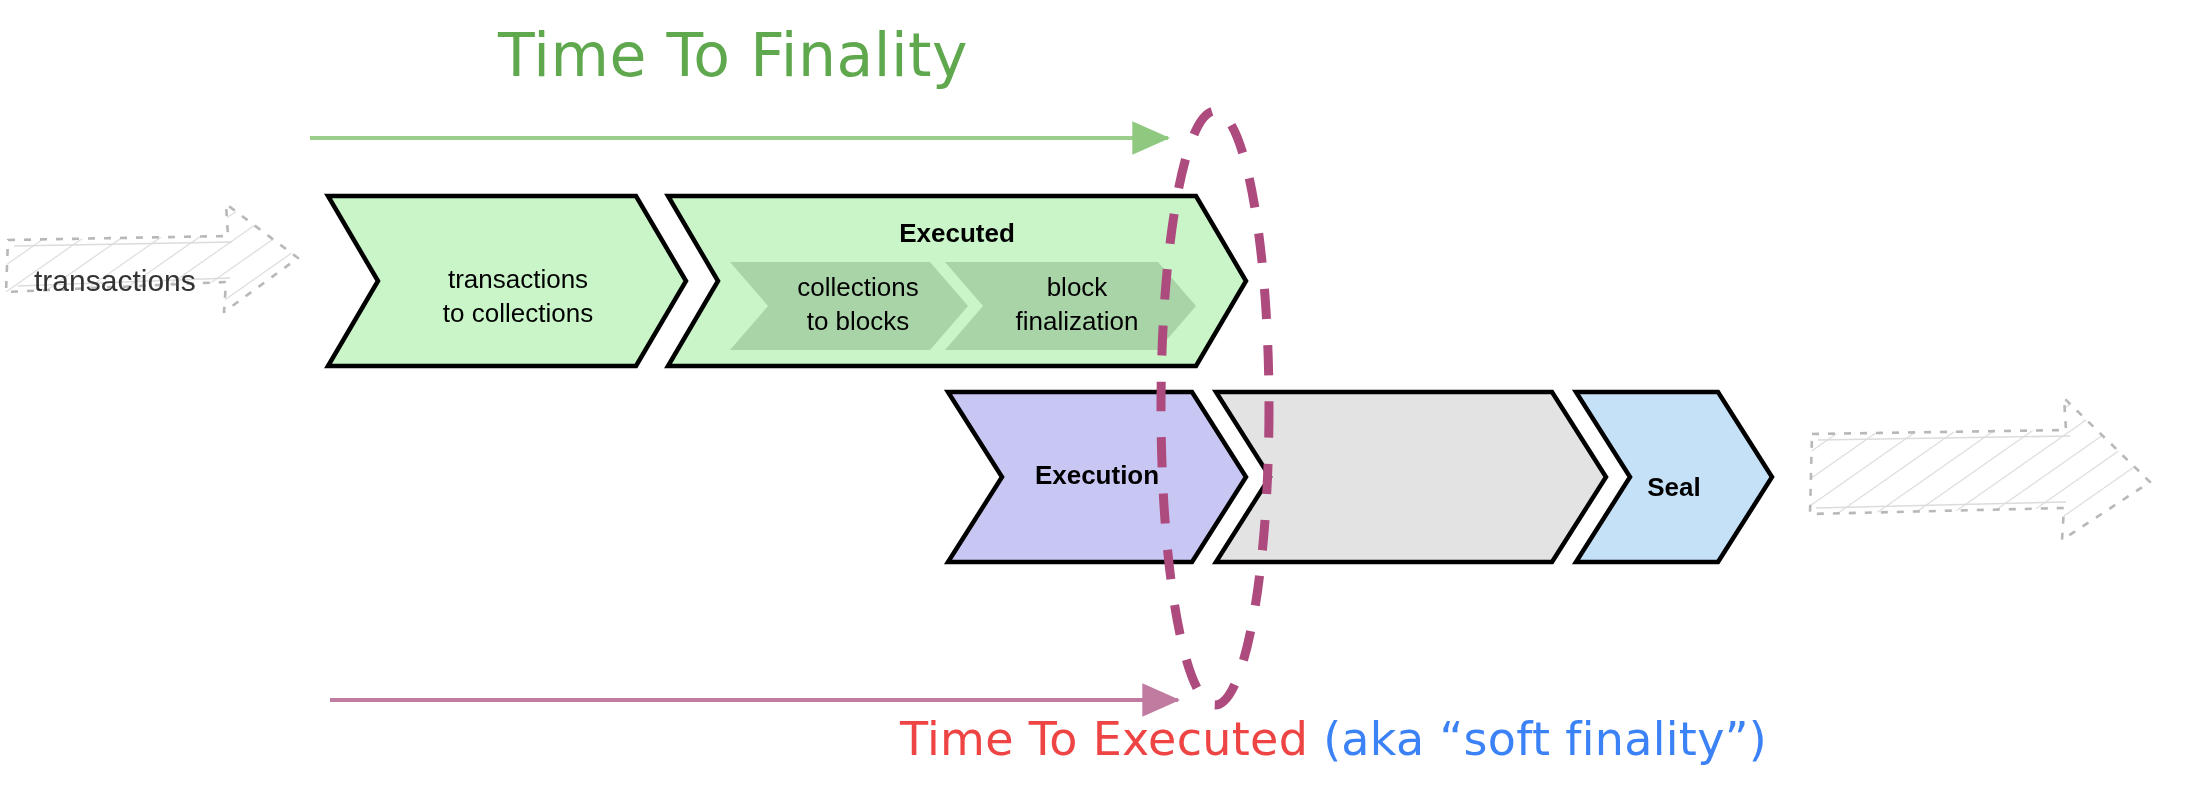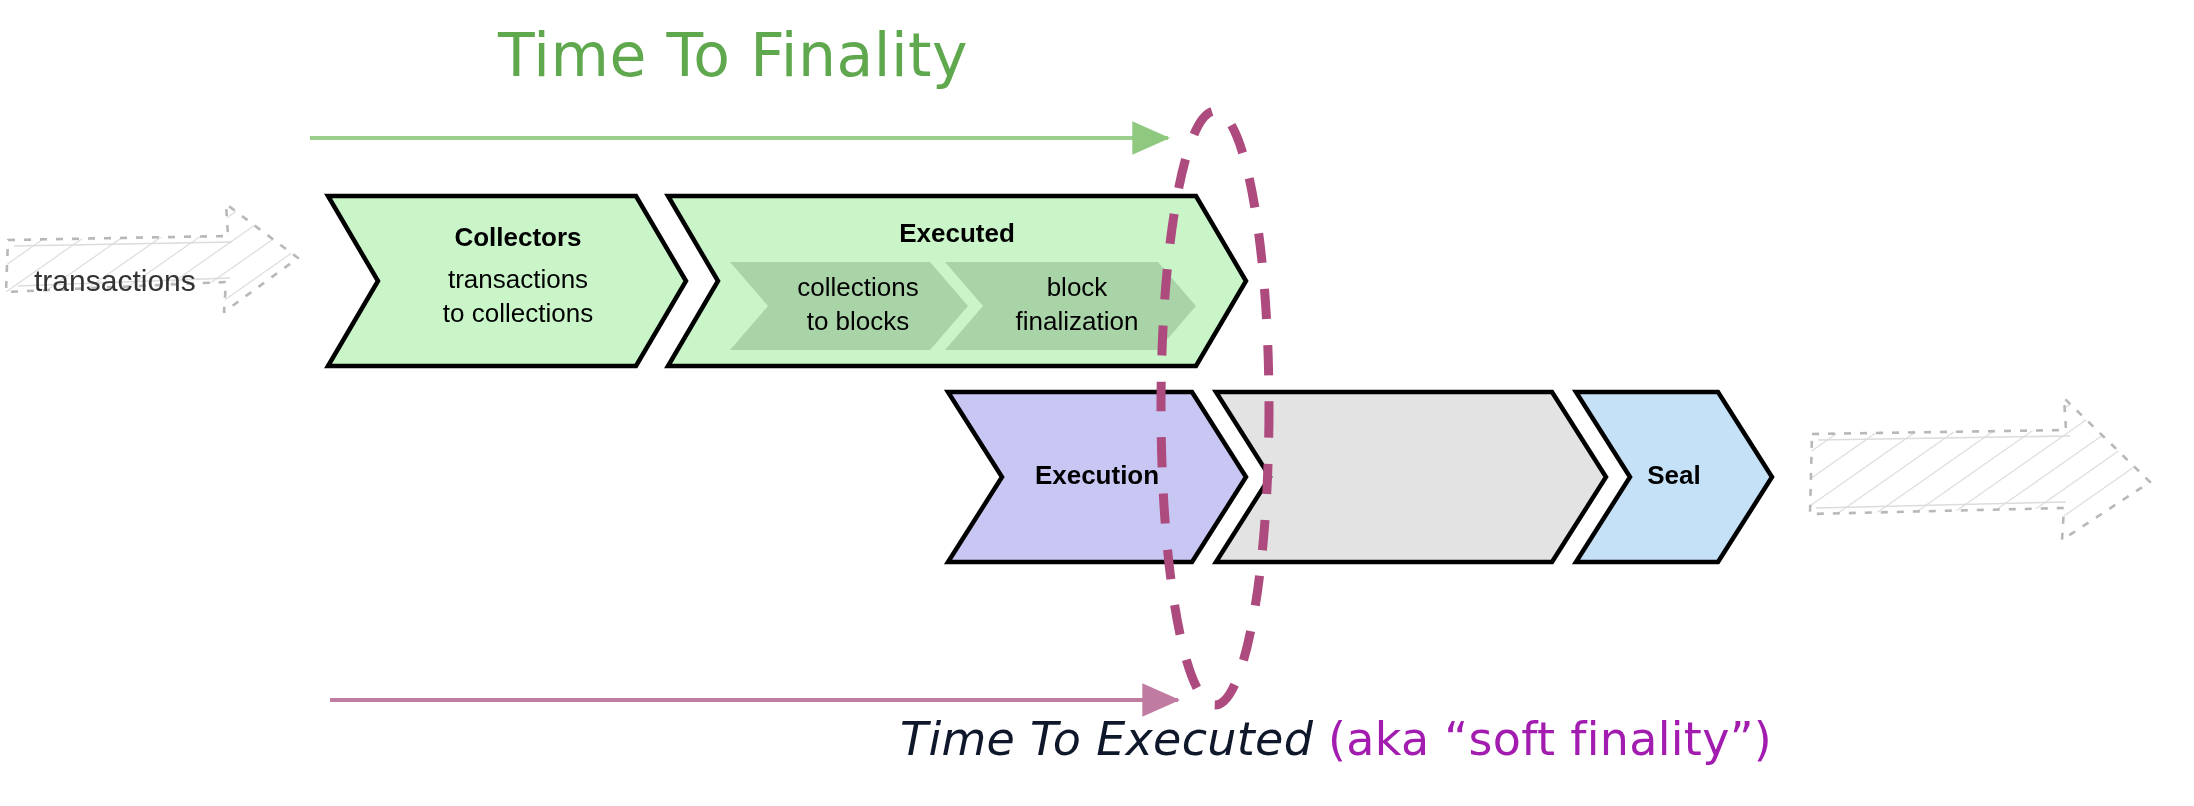--- a/index.html
+++ b/index.html
@@ -30,22 +30,22 @@
     font-family: "DejaVu Sans", sans-serif;
   }
   #bottom-caption {
     left: 900px; top: 712px;
     font-size: 46px;
     font-weight: 400;
     white-space: nowrap;
     font-family: "DejaVu Sans", sans-serif;
     letter-spacing: 0.3px;
   }
-  #bottom-caption .mag { color: #0f172a; font-style: italic; }
-  #bottom-caption .gry { color: #a21caf; margin-top: 8px; }
+  #bottom-caption .mag { color: #ef4444; }
+  #bottom-caption .gry { color: #3b82f6; margin-top: 8px; }
 
   
   .chev-label {
     position: absolute;
     text-align: center;
     color: #000000;
     pointer-events: none;
     white-space: nowrap;
   }
   .chev-title {
@@ -139,28 +139,27 @@
 
   <div class="abs" id="title-finality">Time To Finality</div>
 
   <div class="abs" id="bottom-caption">
     <span class="mag">Time To Executed</span><span class="gry"> (aka “soft finality”)</span>
   </div>
 
   <div class="sketch-label" style="left:34px; top:263px; width:200px;">transactions</div>
 
 
-  <div class="chev-label chev-title" style="left:378px; top:222px; width:280px;">Collectors</div>
   <div class="chev-label chev-sub" style="left:378px; top:262px; width:280px; white-space:pre-line;">transactions
 to collections</div>
 
   <div class="chev-label chev-title" style="left:718px; top:218px; width:478px;">Executed</div>
   <div class="chev-label chev-sub" style="left:768px; top:270px; width:180px; white-space:pre-line;">collections
 to blocks</div>
   <div class="chev-label chev-sub" style="left:983px; top:270px; width:188px; white-space:pre-line;">block
 finalization</div>
 
   <div class="chev-label chev-title" style="left:1002px; top:460px; width:190px;">Execution</div>
 
 
-  <div class="chev-label chev-title" style="left:1630px; top:460px; width:88px;">Seal</div>
+  <div class="chev-label chev-title" style="left:1630px; top:472px; width:88px;">Seal</div>
 
 </div>
 
 </body></html>

